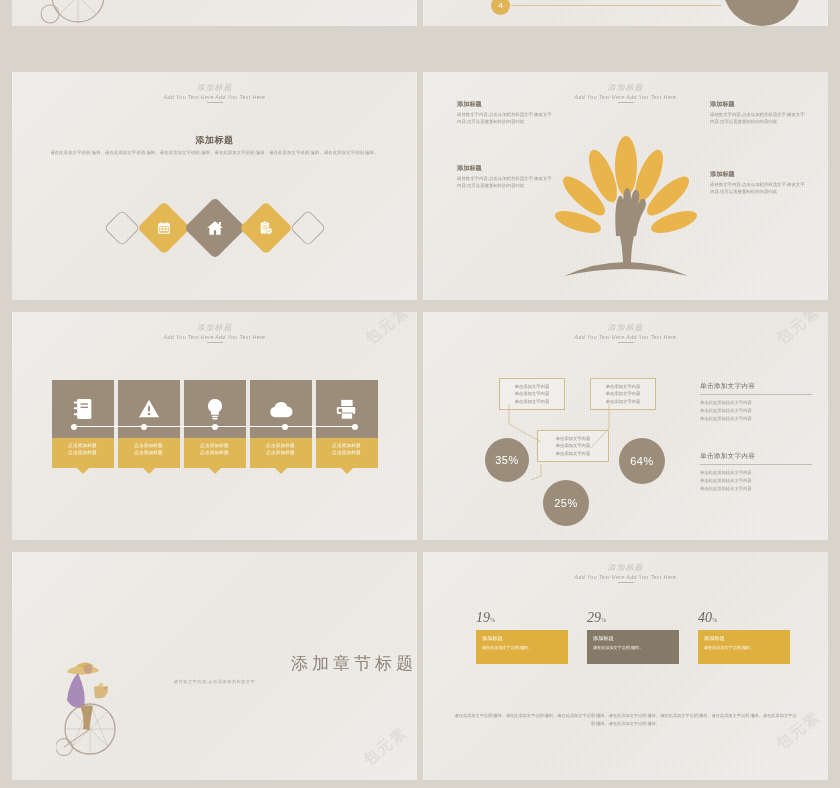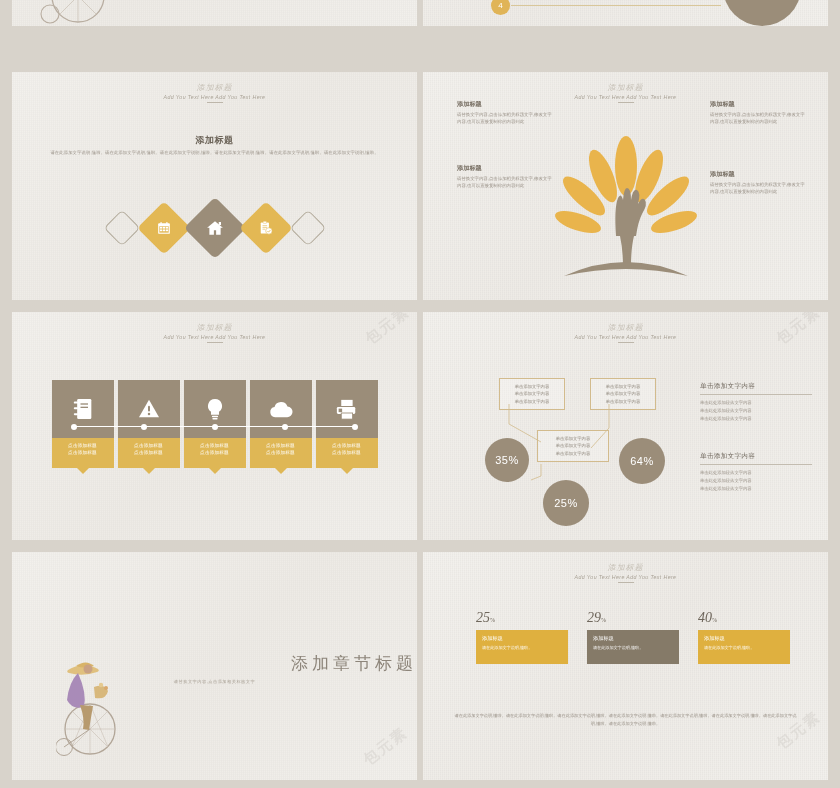--- a/index.html
+++ b/index.html
@@ -434,21 +434,21 @@
 
   <div class="slide s-tr" style="top:552px;">
     <div class="hdr" style="top:10px;">
       <div class="t1">添加标题</div>
       <div class="t2">Add You Text Here Add You Text Here</div>
       <div class="rule"></div>
     </div>
     <div class="wm" style="right:4px; bottom:40px;">包元素</div>
 
     <div class="stat" style="left:53px; top:58px;">
-      <div class="num"><span>25</span><i>%</i></div>
+      <div class="num"><span>19</span><i>%</i></div>
       <div class="box" style="background:#dfb03f;">
         <div class="h">添加标题</div>
         <div class="p">请在此添加文字说明,懂啦。</div>
       </div>
     </div>
 
     <div class="stat" style="left:164px; top:58px;">
       <div class="num"><span>29</span><i>%</i></div>
       <div class="box" style="background:#857a68;">
         <div class="h">添加标题</div>

